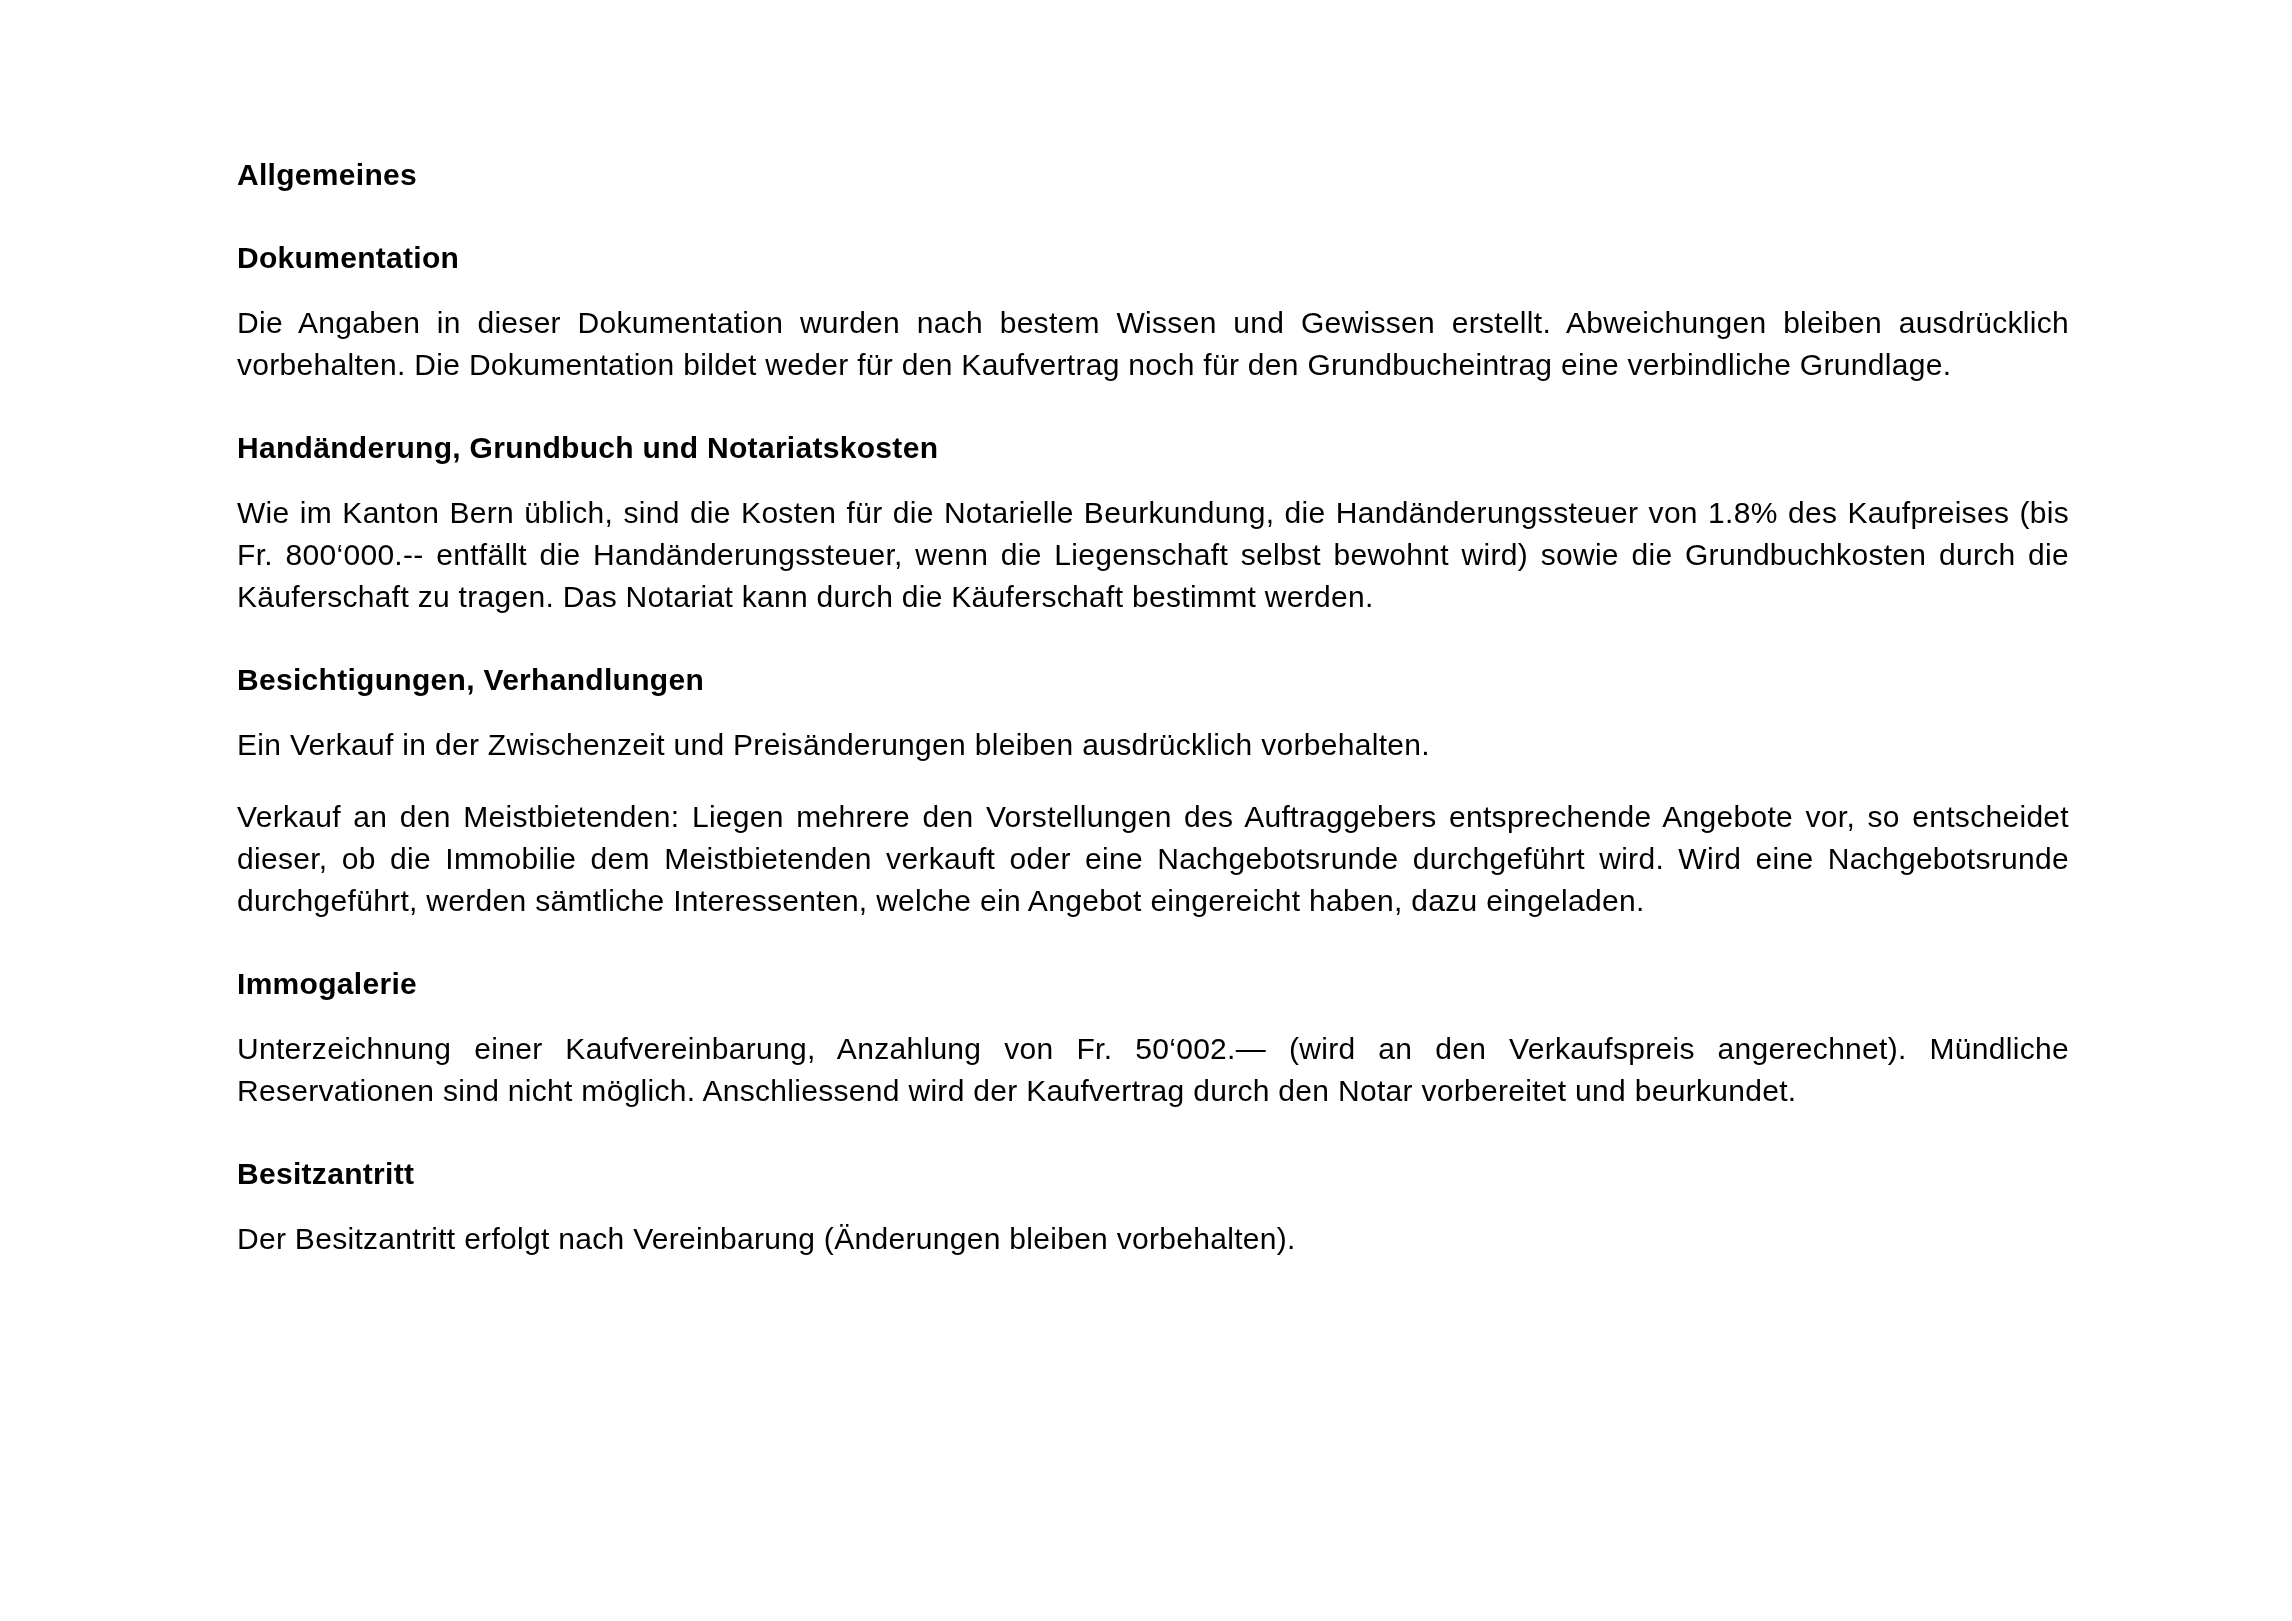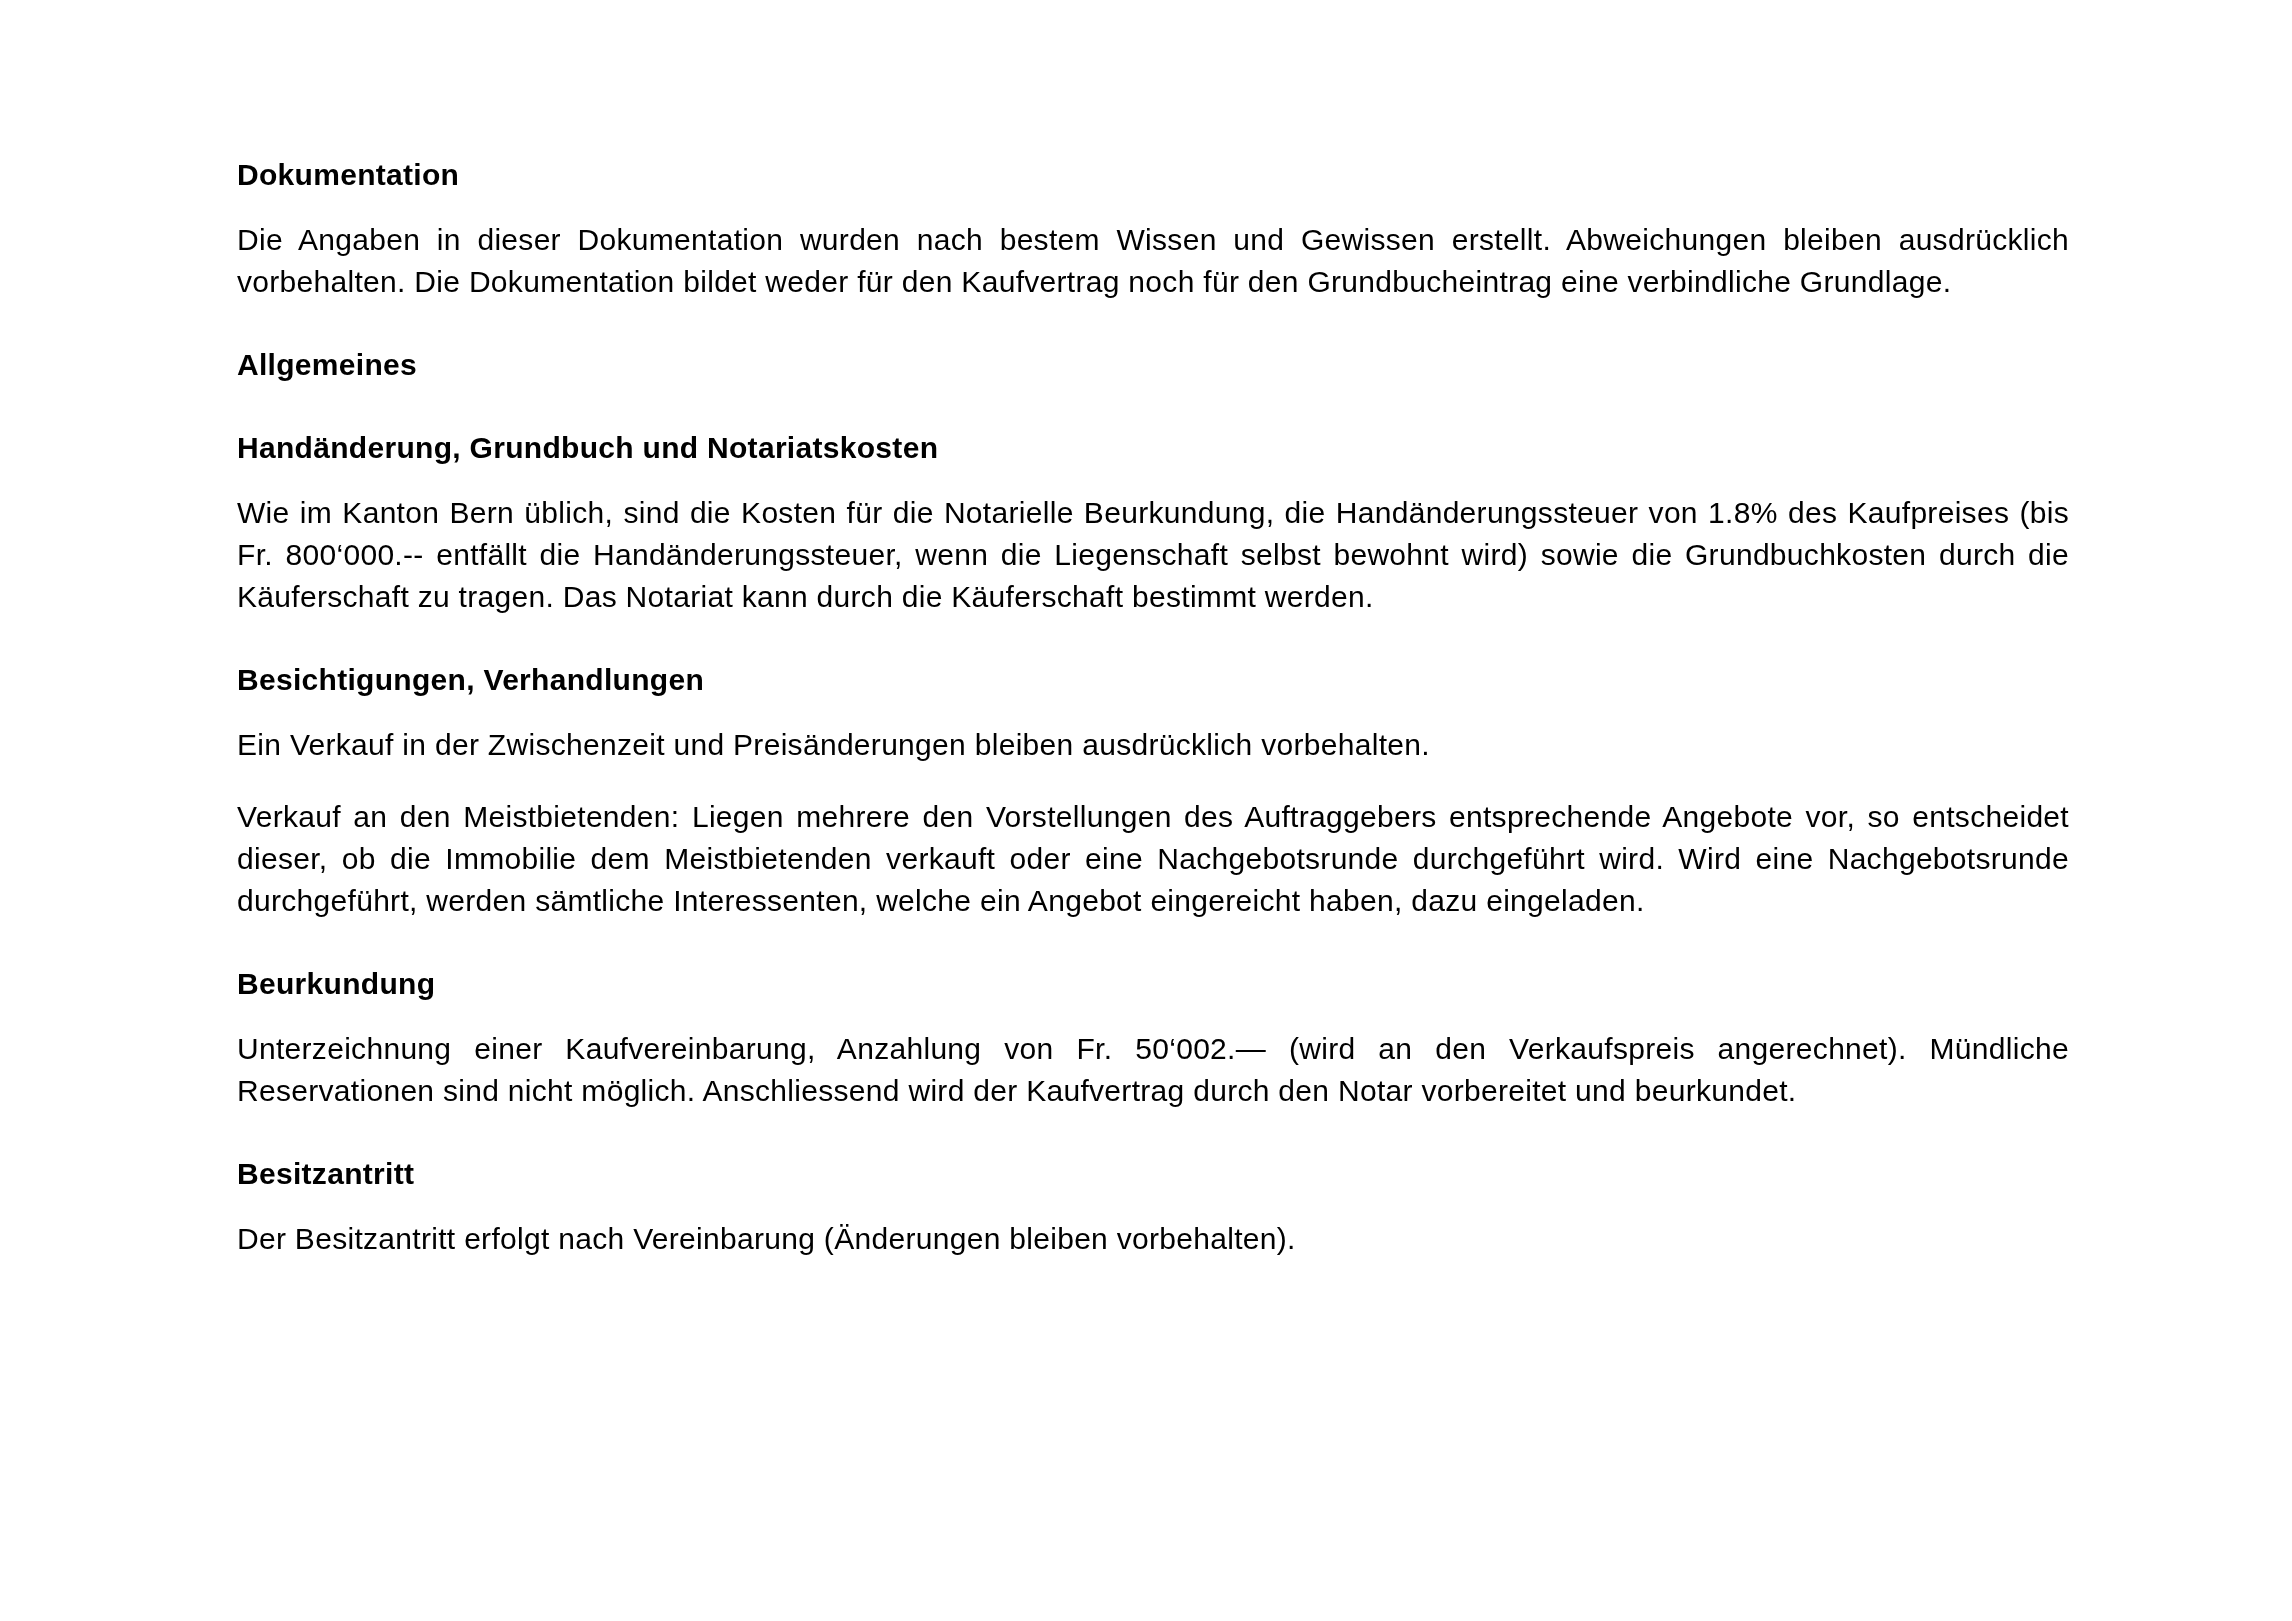--- a/index.html
+++ b/index.html
@@ -39,41 +39,41 @@
     text-align: justify;
     margin: 0 0 30px 0;
   }
 </style>
 </head>
 <body>
 
 <div class="page">
 
   <div class="section">
-    <div class="doc-heading">Dokumentation</div>
-    <p class="doc-para">Die Angaben in dieser Dokumentation wurden nach bestem Wissen und Gewissen erstellt. Abweichungen bleiben ausdrücklich vorbehalten. Die Dokumentation bildet weder für den Kaufvertrag noch für den Grundbucheintrag eine verbindliche Grundlage.</p>
+    <div class="doc-heading">Allgemeines</div>
   </div>
 
   <div class="section">
-    <div class="doc-heading">Allgemeines</div>
+    <div class="doc-heading">Dokumentation</div>
+    <p class="doc-para">Die Angaben in dieser Dokumentation wurden nach bestem Wissen und Gewissen erstellt. Abweichungen bleiben ausdrücklich vorbehalten. Die Dokumentation bildet weder für den Kaufvertrag noch für den Grundbucheintrag eine verbindliche Grundlage.</p>
   </div>
 
   <div class="section">
     <div class="doc-heading">Handänderung, Grundbuch und Notariatskosten</div>
     <p class="doc-para">Wie im Kanton Bern üblich, sind die Kosten für die Notarielle Beurkundung, die Handänderungssteuer von 1.8% des Kaufpreises (bis Fr. 800‘000.-- entfällt die Handänderungssteuer, wenn die Liegenschaft selbst bewohnt wird) sowie die Grundbuchkosten durch die Käuferschaft zu tragen. Das Notariat kann durch die Käuferschaft bestimmt werden.</p>
   </div>
 
   <div class="section">
     <div class="doc-heading">Besichtigungen, Verhandlungen</div>
     <p class="doc-para">Ein Verkauf in der Zwischenzeit und Preisänderungen bleiben ausdrücklich vorbehalten.</p>
     <p class="doc-para">Verkauf an den Meistbietenden: Liegen mehrere den Vorstellungen des Auftraggebers entsprechende Angebote vor, so entscheidet dieser, ob die Immobilie dem Meistbietenden verkauft oder eine Nachgebotsrunde durchgeführt wird. Wird eine Nachgebotsrunde durchgeführt, werden sämtliche Interessenten, welche ein Angebot eingereicht haben, dazu eingeladen.</p>
   </div>
 
   <div class="section">
-    <div class="doc-heading">Beurkundung</div>
+    <div class="doc-heading">Immogalerie</div>
     <p class="doc-para">Unterzeichnung einer Kaufvereinbarung, Anzahlung von Fr. 50‘002.— (wird an den Verkaufspreis angerechnet). Mündliche Reservationen sind nicht möglich. Anschliessend wird der Kaufvertrag durch den Notar vorbereitet und beurkundet.</p>
   </div>
 
   <div class="section">
     <div class="doc-heading">Besitzantritt</div>
     <p class="doc-para">Der Besitzantritt erfolgt nach Vereinbarung (Änderungen bleiben vorbehalten).</p>
   </div>
 
 </div>
 

